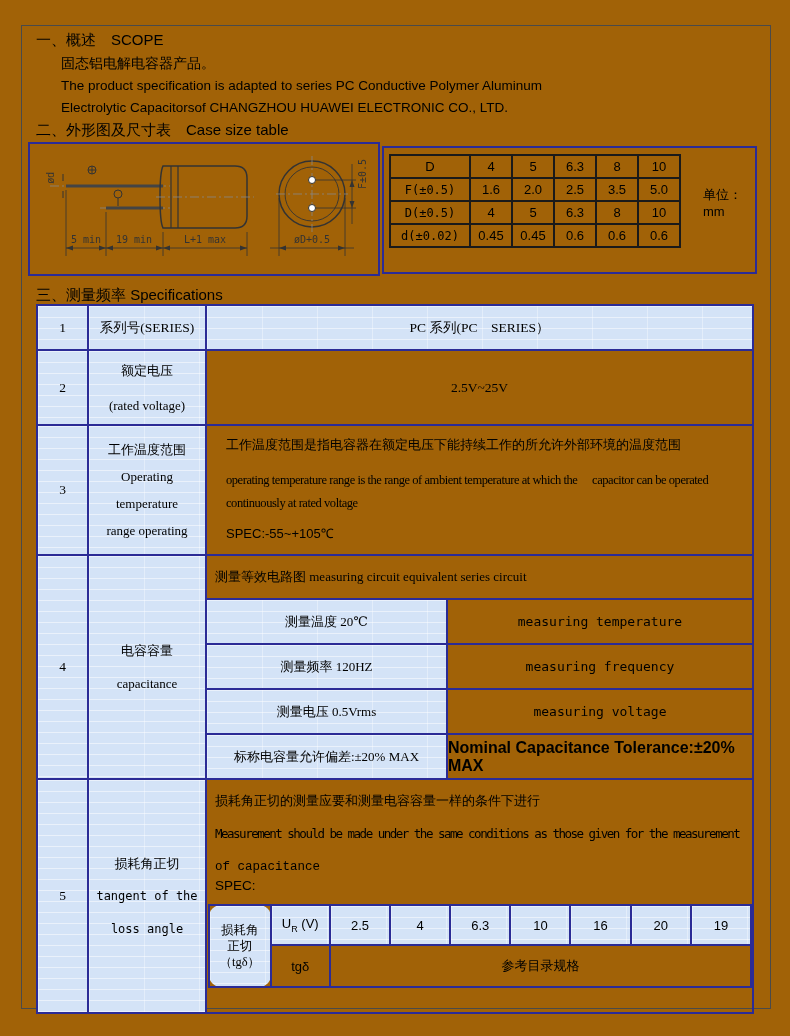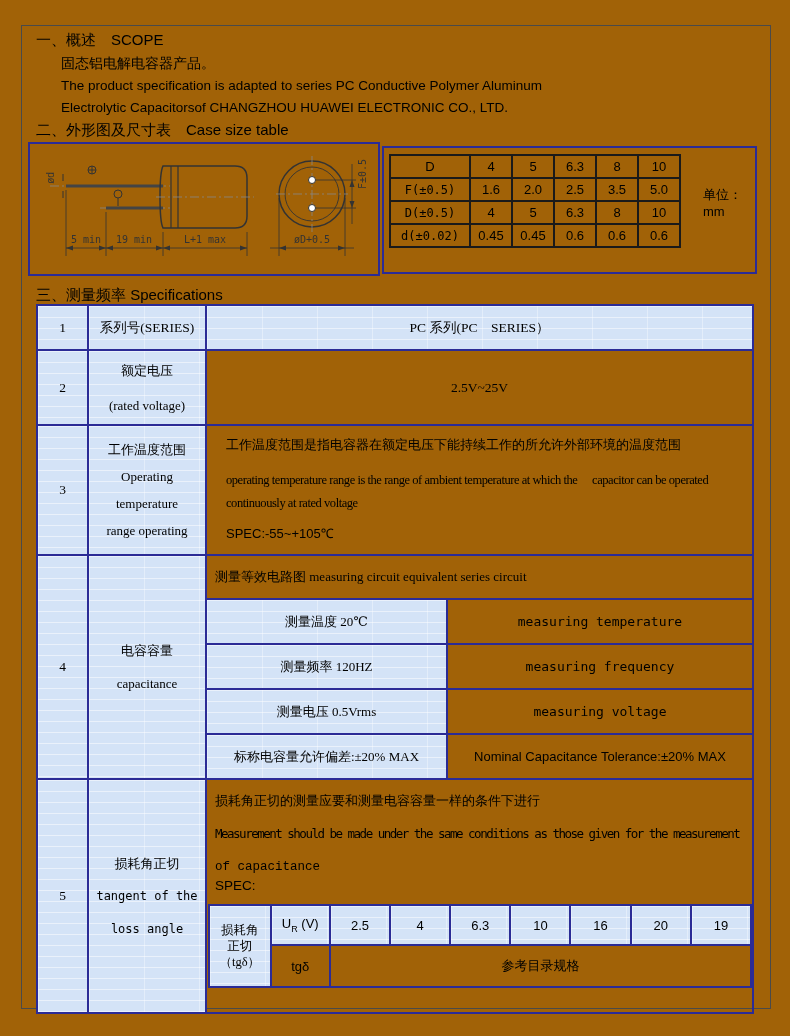--- a/index.html
+++ b/index.html
@@ -44,32 +44,32 @@
   
   .r4wrap{display:flex;flex-direction:column;height:222px;text-align:left;}
   .r4head{height:42px;flex:none;display:flex;align-items:center;padding-left:8px;
           border-bottom:2px solid #2b2b96;font-size:13px;font-family:"Liberation Serif","DejaVu Serif",serif;}
   .r4row{flex:1;display:flex;border-bottom:2px solid #2b2b96;}
   .r4row:last-child{border-bottom:none;}
   .r4l{width:44%;border-right:2px solid #2b2b96;display:flex;align-items:center;justify-content:center;
        font-size:13px;font-family:"Liberation Serif","DejaVu Serif",serif;}
   .r4r{width:56%;display:flex;align-items:center;justify-content:center;}
   .r4r.m{font-size:13px;font-family:"DejaVu Sans Mono","Liberation Mono",monospace;}
-  .r4r.s{font-size:13px;font-family:"Liberation Sans",sans-serif;}
+  .r4r.s{font-size:16px;font-family:"Liberation Sans",sans-serif;font-weight:bold;}
   
   .r5wrap{position:relative;height:232px;text-align:left;}
   .r5cn{position:absolute;left:8px;top:12px;font-size:13px;font-family:"Liberation Serif","DejaVu Serif",serif;}
   .r5en1{position:absolute;left:8px;top:46px;font-size:12.5px;letter-spacing:-1.5px;white-space:nowrap;
          font-family:"DejaVu Sans Mono","Liberation Mono",monospace;}
   .r5en2{position:absolute;left:8px;top:80px;font-size:12.5px;
          font-family:Liberation Mono, monospace;}
   .r5spec{position:absolute;left:8px;top:98px;font-size:13.5px;}
   table.tg{border-collapse:collapse;position:absolute;left:1px;top:124px;}
   table.tg td{border:2px solid #2b2b96;text-align:center;padding:0;}
-  td.tgcorner{width:60px;font-size:12.5px;font-family:"Liberation Serif","DejaVu Serif",serif;line-height:16px;}
+  td.tgcorner{width:60px;font-size:12.5px;font-family:"Liberation Serif","DejaVu Serif",serif;line-height:16px;border-radius:12px;}
   td.tgur{width:58px;height:38px;font-size:13px;}
   td.tgv{width:59px;font-size:13px;}
   td.tgtg{height:40px;font-size:13px;}
   td.tgnote{text-align:left;padding-left:8px;font-size:13px;font-family:"Liberation Serif","DejaVu Serif",serif;}
   sub{font-size:9px;}
 </style>
 </head>
 <body>
 
 <div class="page">

